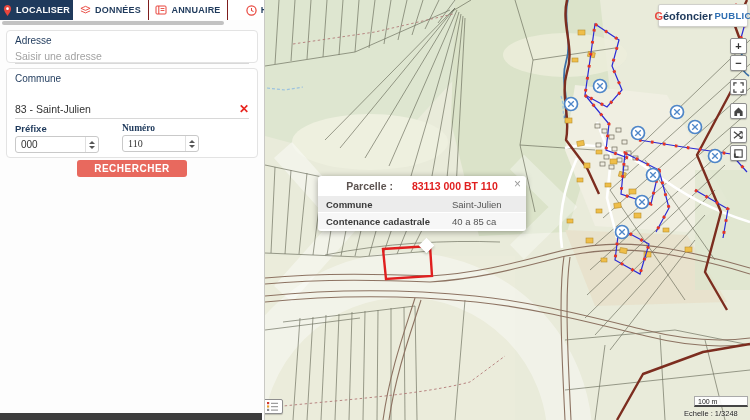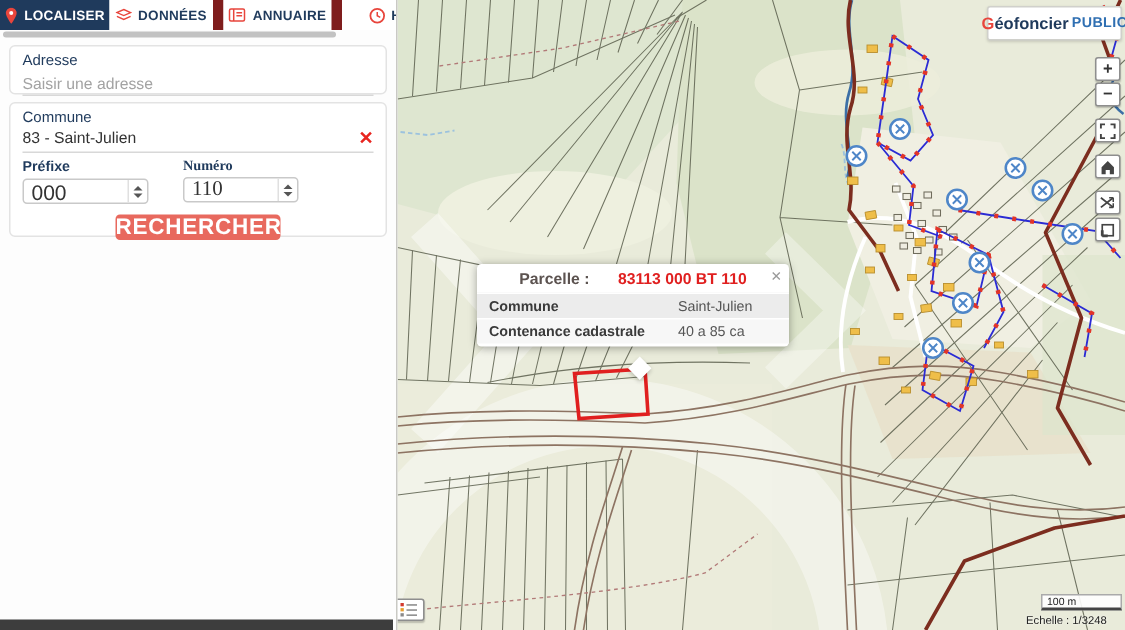--- a/index.html
+++ b/index.html
@@ -49,57 +49,57 @@
   .popup-row:nth-child(even) { background:#f7f7f7; }
   .popup-row .lbl { flex:1; font-weight:bold; color:#3a3a3a; }
   .popup-row .val { width:66px; color:#555; }
 
   
   .sidebar { position:absolute; left:0; top:0; width:265px; height:420px; background:#fdfdfd;
     border-right:1px solid #c9c9c4; z-index:10; overflow:hidden; }
   .tabbar { display:flex; height:20px; background:#fff; }
   .tab { display:flex; align-items:center; justify-content:center; gap:4px; height:100%;
     font-size:9px; font-weight:bold; color:#1f3a5c; letter-spacing:.2px;
-    border-right:7px solid #7f1d1d; background:#fff; cursor:pointer; flex:none; }
+    border-right:1px solid #7f1d1d; background:#fff; cursor:pointer; flex:none; }
   .tab.active { background:#1f3a5c; color:#fff; border-right:none; }
   .tab svg { display:block; }
 
   .hscroll { position:absolute; left:2px; top:21px; width:222px; height:4px; background:#c2c2c2;
     border-radius:2px; }
 
   .card { position:absolute; left:6px; width:252px; background:#fff; border:1px solid #e3e3e3;
     border-radius:4px; padding:4px 8px; }
   .card-label { font-size:10px; font-weight:normal; color:#1f3a5c; }
   .adresse-card { top:30px; height:33px; }
   .adresse-input { width:100%; border:none; border-bottom:1px solid #d8d8d8; background:transparent;
     font-size:10.5px; color:#333; height:15px; outline:none; font-family:"Liberation Sans",sans-serif; }
   .adresse-input::placeholder { color:#a3a3a3; }
 
   .commune-card { top:68px; height:90px; }
   .commune-row { display:flex; align-items:center; border-bottom:1px solid #d8d8d8;
-    padding:2px 0 3px; }
+    padding:2px 0 3px;margin-top:17px; }
   .commune-val { flex:1; font-size:10.5px; color:#333; }
   .clear-x { color:#e8251f; font-weight:bold; font-size:12px; cursor:pointer; line-height:10px; }
 
   .fields-row { display:flex; gap:23px; margin-top:4px; }
   .field { display:flex; flex-direction:column; }
   .field-label { font-size:9.5px; font-weight:bold; color:#1f3a5c; margin-bottom:2px; }
   .select-box { border:1px solid #c9c9c9; border-radius:3px; height:17px; display:flex;
     align-items:center; background:#fff; cursor:pointer; }
-  .select-val { flex:1; font-size:14px; color:#333; padding-left:5px; }
+  .select-val { flex:1; font-size:10px; color:#333; padding-left:5px; }
   .stepper { width:13px; height:100%; border-left:1px solid #e0e0e0; display:flex;
     flex-direction:column; align-items:center; justify-content:center; gap:2px; }
   .tri-up { width:0; height:0; border-left:3px solid transparent; border-right:3px solid transparent;
     border-bottom:3.5px solid #555; }
   .tri-dn { width:0; height:0; border-left:3px solid transparent; border-right:3px solid transparent;
     border-top:3.5px solid #555; }
   .f-prefixe { width:84px; } .f-section { width:76px; } .f-numero { width:77px;font-family:Liberation Serif, serif; }
 
   .search-btn { display:block; margin:7px auto 0; width:110px; height:17px; background:#e8695e;
-    color:#fff; border:none; border-radius:3px; font-size:15px; font-weight:bold;
+    color:#fff; border:none; border-radius:3px; font-size:10px; font-weight:bold;
     letter-spacing:.5px; cursor:pointer; font-family:"Liberation Sans",sans-serif; }
 
   .sidebar-footer { position:absolute; left:0; bottom:0; width:262px; height:7px; background:#3d3d3d;
     overflow:hidden; text-align:center; }
 </style>
 </head>
 <body>
 
 <div class="map-area">
 <svg width="485" height="420" viewBox="0 0 485 420">

